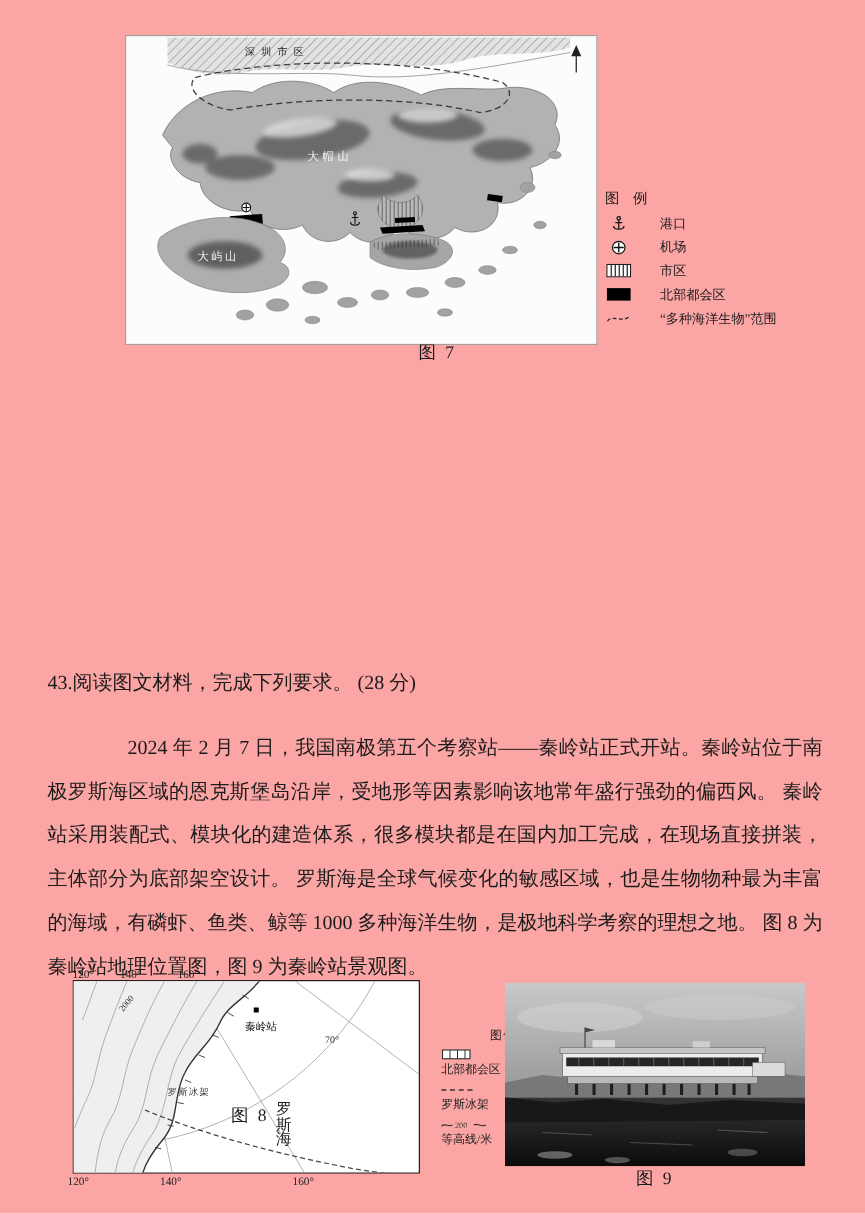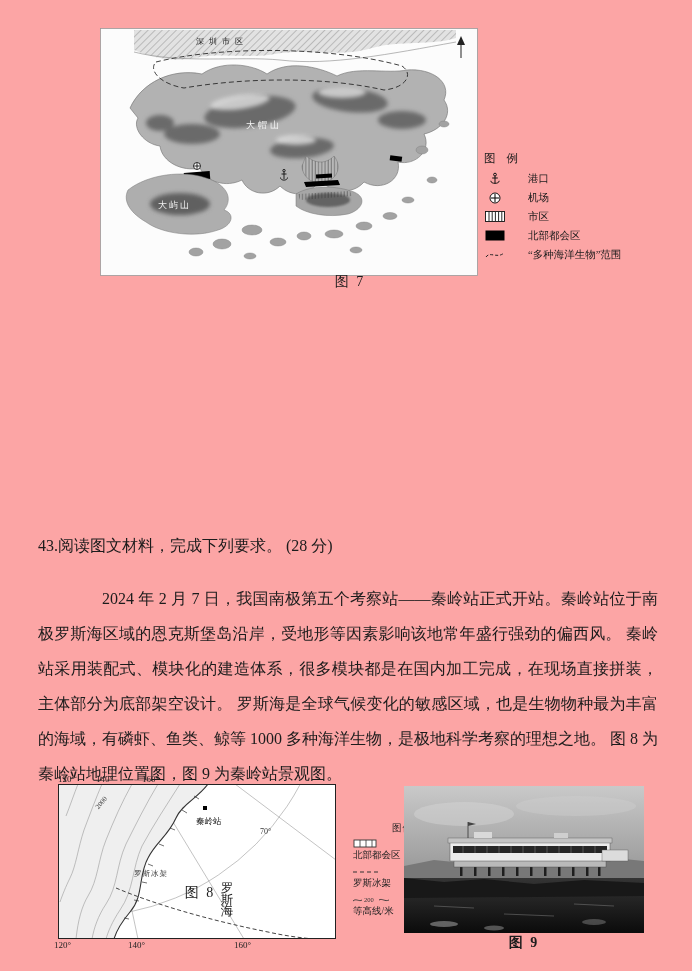--- a/index.html
+++ b/index.html
@@ -43,21 +43,21 @@
 
   
   .fig8-legend { left:353px; top:822px; width:70px; font-size:9.5px; color:#222; }
   .leg8-title { margin-left:10px; margin-bottom:3px; letter-spacing:1px;padding-left:29px; }
   .leg8-group { margin-bottom:4px; }
   .leg8-sym { display:block; height:11px; }
   .leg8-label { display:block; white-space:nowrap; }
 
   
   .fig9 { left:404px; top:786px; width:240px; height:147px; }
-  .fig9-caption { left:404px; top:934px; width:240px;font-weight:bold; }
+  .fig9-caption { left:404px; top:934px; width:240px; }
 </style>
 </head>
 <body>
 
 <div class="page">
 
   <div class="abs fig7">
     <svg viewBox="0 0 378 248" width="378" height="248">
       <defs>
         <pattern id="p-hatch" width="5" height="5" patternUnits="userSpaceOnUse" patternTransform="rotate(45)">

